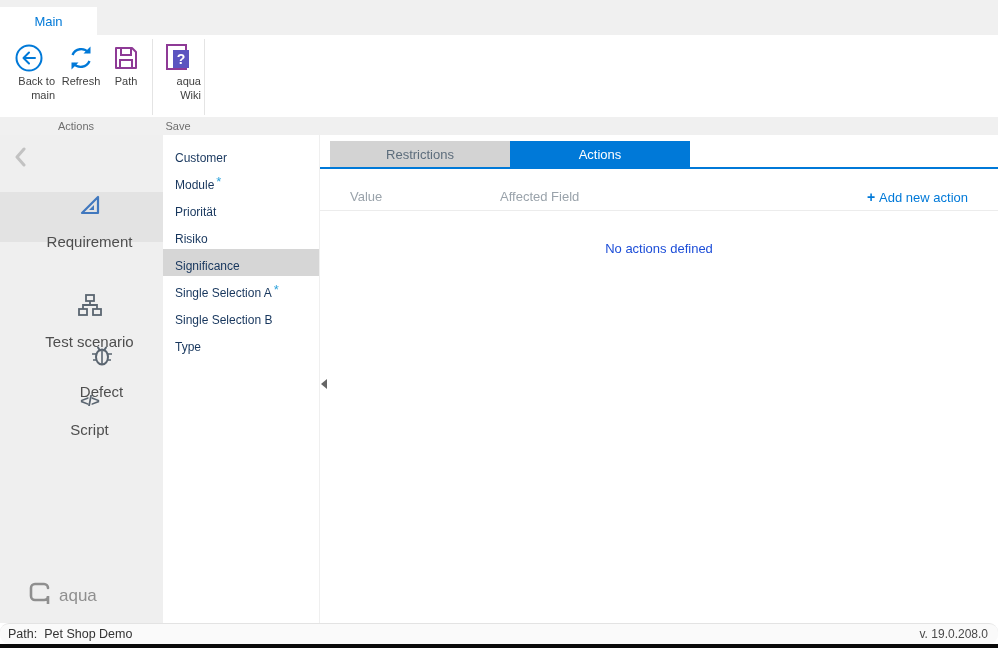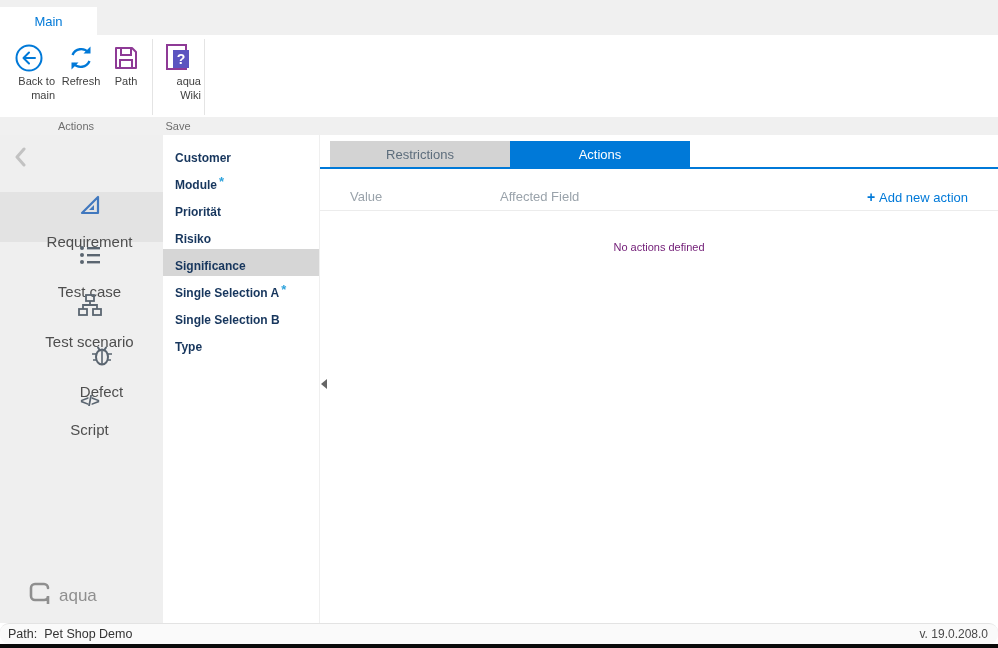--- a/index.html
+++ b/index.html
@@ -41,40 +41,40 @@
     position:absolute; left:0; width:100%; height:50px; display:flex; align-items:center;
     padding-left:16px; gap:12px; font-size:15px; color:#4e4e4e; cursor:pointer;flex-direction:column;
   }
   .side-item.selected { background:#e3e3e3; }
   .si0 { top:57px; } .si1 { top:107px; } .si2 { top:157px; } .si3 { top:207px;margin-left:12px; } .si4 { top:257px; }
   .code-glyph { font-size:15px; font-weight:bold; color:#5a6570; letter-spacing:-1px; width:26px; text-align:center; }
   .side-logo { position:absolute; left:28px; bottom:14px; display:flex; align-items:center; gap:7px; color:#8f8f8f; font-size:17px;text-align:right; }
 
   
   .fieldlist { position:absolute; left:163px; top:135px; width:157px; height:488px; background:#ffffff; border-right:1px solid #efefef; padding-top:6px; }
-  .field-item { height:27px; line-height:27px; padding-left:12px; font-weight:bold; font-size:12px; color:#17365d; white-space:nowrap; cursor:pointer; }
+  .field-item { height:27px; line-height:27px; padding-left:12px; font-weight:normal; font-size:12px; color:#17365d; white-space:nowrap; cursor:pointer; }
   .field-item.selected { background:#d6d6d6; }
   .req { color:#2fa3dc; margin-left:2px; font-size:13px; vertical-align:3px; }
 
   
   .main { position:absolute; left:320px; top:135px; right:0; height:488px; background:#ffffff; }
   .tabs { position:absolute; left:10px; top:6px; height:26px; display:flex; }
   .tab { width:180px; display:flex; align-items:center; justify-content:center; font-size:13px; cursor:pointer; }
   .tab.restrictions { background:#d3d3d3; color:#5d6d7c; }
   .tab.actions { background:#0079d8; color:#ffffff; }
   .tab-underline { position:absolute; left:0; top:32px; width:100%; height:2px; background:#0079d8; }
   .list-header {
     position:absolute; left:0; top:48px; width:100%; height:28px; display:flex; align-items:center;
     padding:0 30px; border-bottom:1px solid #ececec;
   }
   .col-value { width:150px; font-size:13px; color:#9aa3ab; }
   .col-affected { flex:1; font-size:13px; color:#9aa3ab; }
   .add-action { font-size:13px; color:#0079d8; cursor:pointer; white-space:nowrap; }
   .add-action .plus { font-weight:bold; margin-right:4px; font-size:14px; }
-  .empty-msg { position:absolute; left:0; top:106px; width:100%; text-align:center; font-size:11px; color:#701a75; }
+  .empty-msg { position:absolute; left:0; top:106px; width:100%; text-align:center; font-size:13px; color:#1d4ed8; }
   .splitter {
     position:absolute; left:1px; top:244px; width:0; height:0; cursor:pointer;
     border-top:5px solid transparent; border-bottom:5px solid transparent; border-right:6px solid #666666;
   }
 
   
   .statusbar { position:absolute; left:0; top:623px; width:100%; height:21px; background:#fafafa; border-top:1px solid #e3e3e3;border-radius:9px; }
   .path { position:absolute; left:8px; top:0; line-height:20px; font-size:12.5px; color:#333333; }
   .path .plabel { margin-right:7px; }
   .version { position:absolute; right:10px; top:0; line-height:20px; font-size:12px; color:#4a4a4a; }
@@ -154,33 +154,20 @@
     <div class="side-item si0 selected">
       <span>
         <svg width="26" height="26" viewBox="0 0 26 26">
           <path d="M5 21 L21 5 L21 21 Z" fill="none" stroke="#4178be" stroke-width="2.2" stroke-linejoin="round"></path>
           <path d="M12 18 L17 13 L17 18 Z" fill="#4178be"></path>
         </svg>
       </span>
       <span>Requirement</span>
     </div>
 
-    <div class="side-item si1">
-      <span>
-        <svg width="26" height="26" viewBox="0 0 26 26">
-          <circle cx="5" cy="6" r="2" fill="#5a6570"></circle>
-            <circle cx="5" cy="13" r="2" fill="#5a6570"></circle>
-            <circle cx="5" cy="20" r="2" fill="#5a6570"></circle>
-          <rect x="10" y="5" width="13" height="2.4" fill="#5a6570"></rect>
-            <rect x="10" y="12" width="13" height="2.4" fill="#5a6570"></rect>
-            <rect x="10" y="19" width="13" height="2.4" fill="#5a6570"></rect>
-        </svg>
-      </span>
-      <span>Test case</span>
-    </div>
 
     <div class="side-item si2">
       <span>
         <svg width="26" height="26" viewBox="0 0 26 26">
           <rect x="9" y="3" width="8" height="6" fill="none" stroke="#5a6570" stroke-width="1.8"></rect>
           <rect x="2" y="17" width="8" height="6" fill="none" stroke="#5a6570" stroke-width="1.8"></rect>
           <rect x="16" y="17" width="8" height="6" fill="none" stroke="#5a6570" stroke-width="1.8"></rect>
           <path d="M13 9 V13 M6 17 V13 H20 V17" fill="none" stroke="#5a6570" stroke-width="1.8"></path>
         </svg>
       </span>

